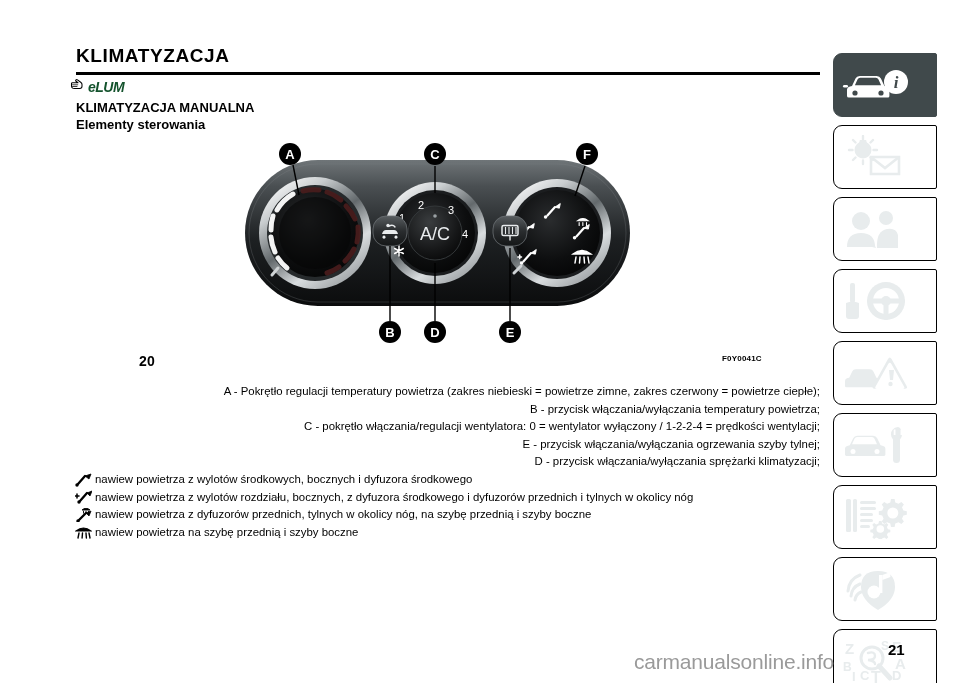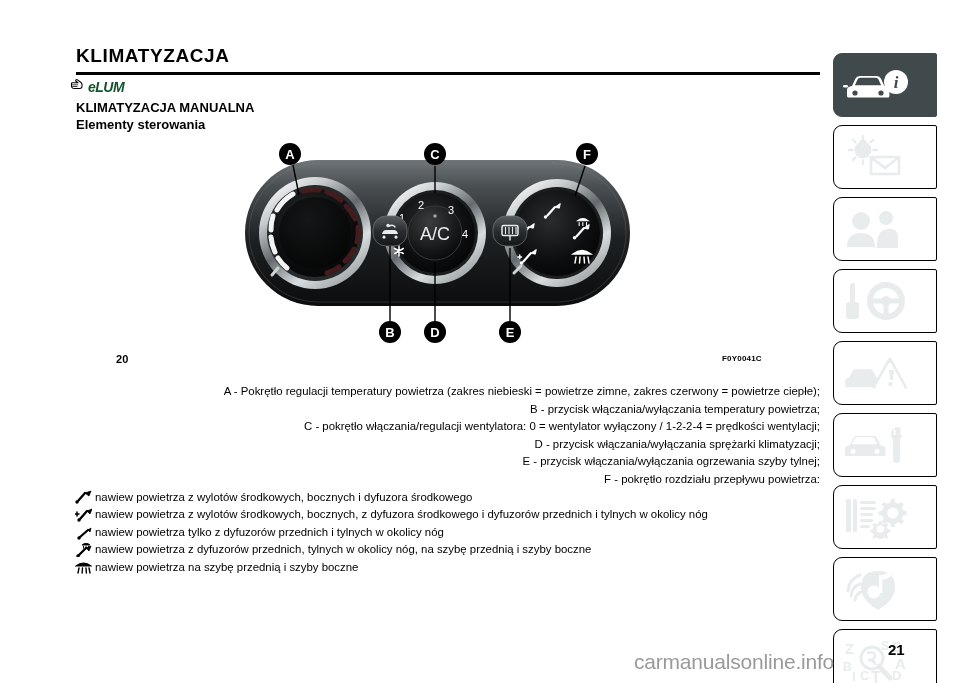--- a/index.html
+++ b/index.html
@@ -87,23 +87,23 @@
     position: absolute;
     left: 215px;
     top: 138px;
     width: 440px;
     height: 215px;
   }
   .figure svg { display: block; }
 
   .fig-num {
     position: absolute;
-    left: 116px;
+    left: 139px;
     top: 353px;
-    font-size: 11px;
+    font-size: 14px;
     font-weight: bold;
     letter-spacing: 0.2px;
   }
   .fig-code {
     position: absolute;
     left: 722px;
     top: 354px;
     font-size: 8px;
     font-weight: bold;
     letter-spacing: 0.2px;
@@ -386,23 +386,22 @@
     </svg>
   </div>
 
   <div class="fig-num">20</div>
   <div class="fig-code">F0Y0041C</div>
 
   <div class="body-list">
     <div class="body-line">A - Pokrętło regulacji temperatury powietrza (zakres niebieski = powietrze zimne, zakres czerwony = powietrze ciepłe);</div>
     <div class="body-line">B - przycisk włączania/wyłączania temperatury powietrza;</div>
     <div class="body-line">C - pokrętło włączania/regulacji wentylatora: 0 = wentylator wyłączony / 1-2-2-4 = prędkości wentylacji;</div>
+    <div class="body-line">E - przycisk włączania/wyłączania ogrzewania szyby tylnej;</div>
     <div class="body-line">D - przycisk włączania/wyłączania sprężarki klimatyzacji;</div>
-    <div class="body-line">E - przycisk włączania/wyłączania ogrzewania szyby tylnej;</div>
-    <div class="body-line">F - pokrętło rozdziału przepływu powietrza:</div>
 
     <div class="airflow-line">
       <span class="af-icon">
         <svg width="17" height="14" viewBox="0 0 17 14">
           <g fill="#000" stroke="#000">
             <path d="M3 11 l7 -8" stroke-width="2.3" stroke-linecap="round" fill="none"></path>
             <path d="M10 3 l6 -2 -2 5 z" stroke-width="0.8"></path>
             <circle cx="2" cy="12" r="1.7" stroke="none"></circle>
           </g>
         </svg>
@@ -414,35 +413,23 @@
       <span class="af-icon">
         <svg width="17" height="14" viewBox="0 0 17 14">
           <g fill="#000" stroke="#000">
             <path d="M5 11 l7 -8" stroke-width="2.3" stroke-linecap="round" fill="none"></path>
             <path d="M12 3 l5 -2 -2 5 z" stroke-width="0.8"></path>
             <circle cx="4" cy="12" r="1.7" stroke="none"></circle>
             <path d="M0 6 l4 0 M2 4 l0 4" stroke-width="1.5" stroke-linecap="round"></path>
           </g>
         </svg>
       </span>
-      <span>nawiew powietrza z wylotów środkowych, bocznych, z dyfuzora środkowego i dyfuzorów przednich i tylnych w okolicy nóg</span>
-    </div>
-
-    <div class="airflow-line">
-      <span class="af-icon">
-        <svg width="17" height="14" viewBox="0 0 17 14">
-          <g fill="#000" stroke="#000">
-            <path d="M5 11 l8 -7" stroke-width="2.3" stroke-linecap="round" fill="none"></path>
-            <path d="M13 4 l3 -2 -1 4 z" stroke-width="0.8"></path>
-            <circle cx="4" cy="12" r="1.7" stroke="none"></circle>
-          </g>
-        </svg>
-      </span>
-      <span>nawiew powietrza tylko z dyfuzorów przednich i tylnych w okolicy nóg</span>
-    </div>
+      <span>nawiew powietrza z wylotów rozdziału, bocznych, z dyfuzora środkowego i dyfuzorów przednich i tylnych w okolicy nóg</span>
+    </div>
+
 
     <div class="airflow-line">
       <span class="af-icon">
         <svg width="17" height="14" viewBox="0 0 17 14">
           <g fill="#000" stroke="#000">
             <path d="M4 12 l7 -7" stroke-width="2.3" stroke-linecap="round" fill="none"></path>
             <path d="M11 5 l5 -2 -2 5 z" stroke-width="0.8"></path>
             <circle cx="3" cy="13" r="1.7" stroke="none"></circle>
             <g transform="translate(11,2)">
               <path d="M-4 0 q4 -3.5 8 0 z" stroke-width="0.9"></path>

